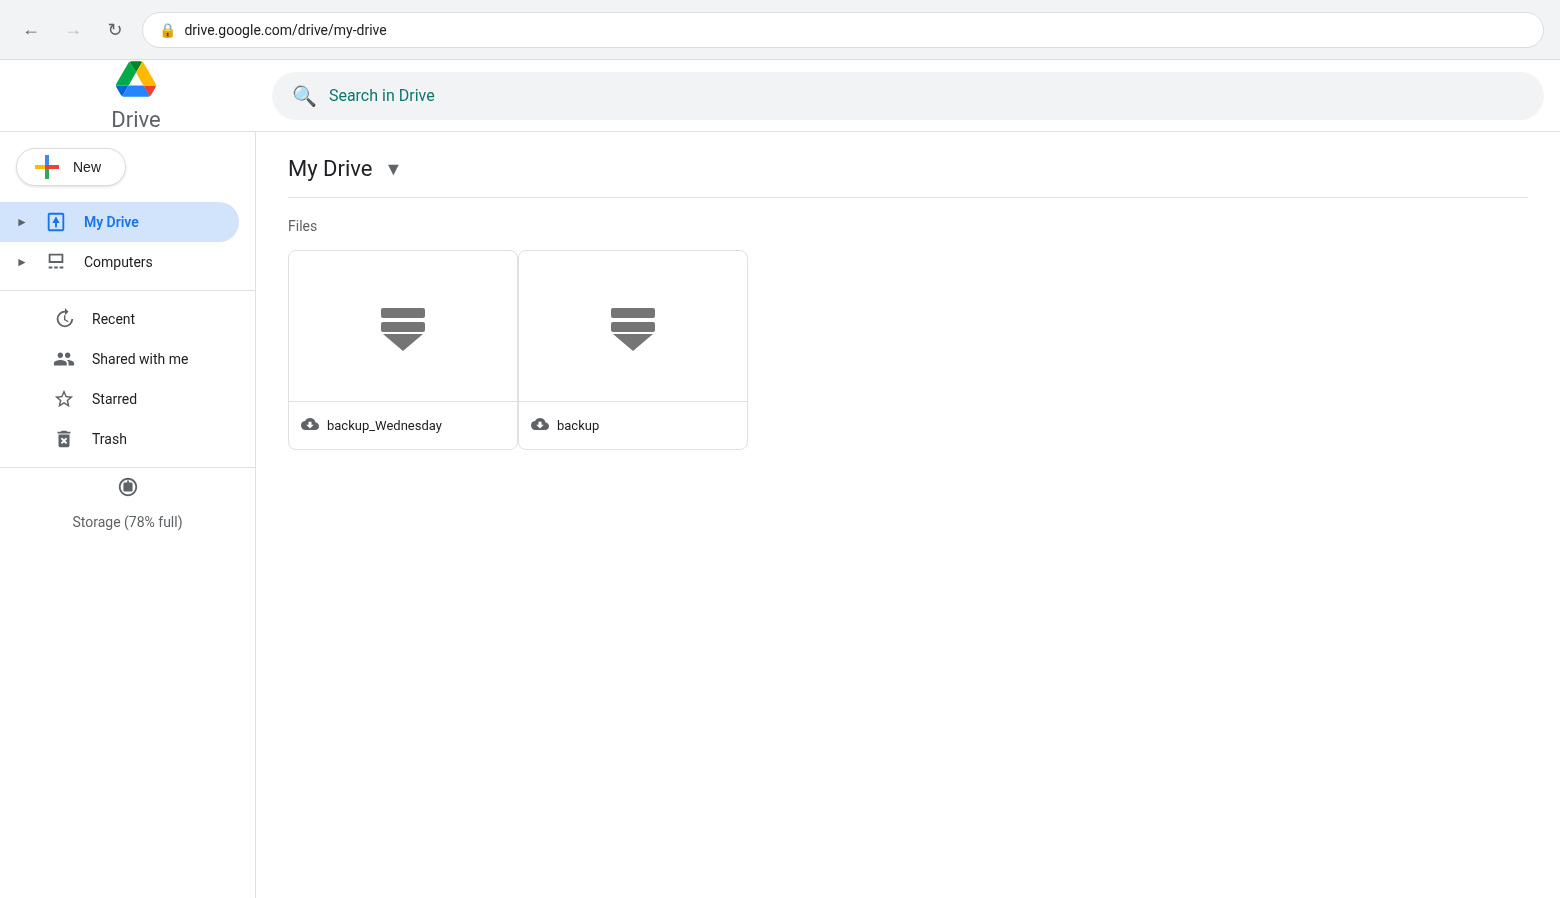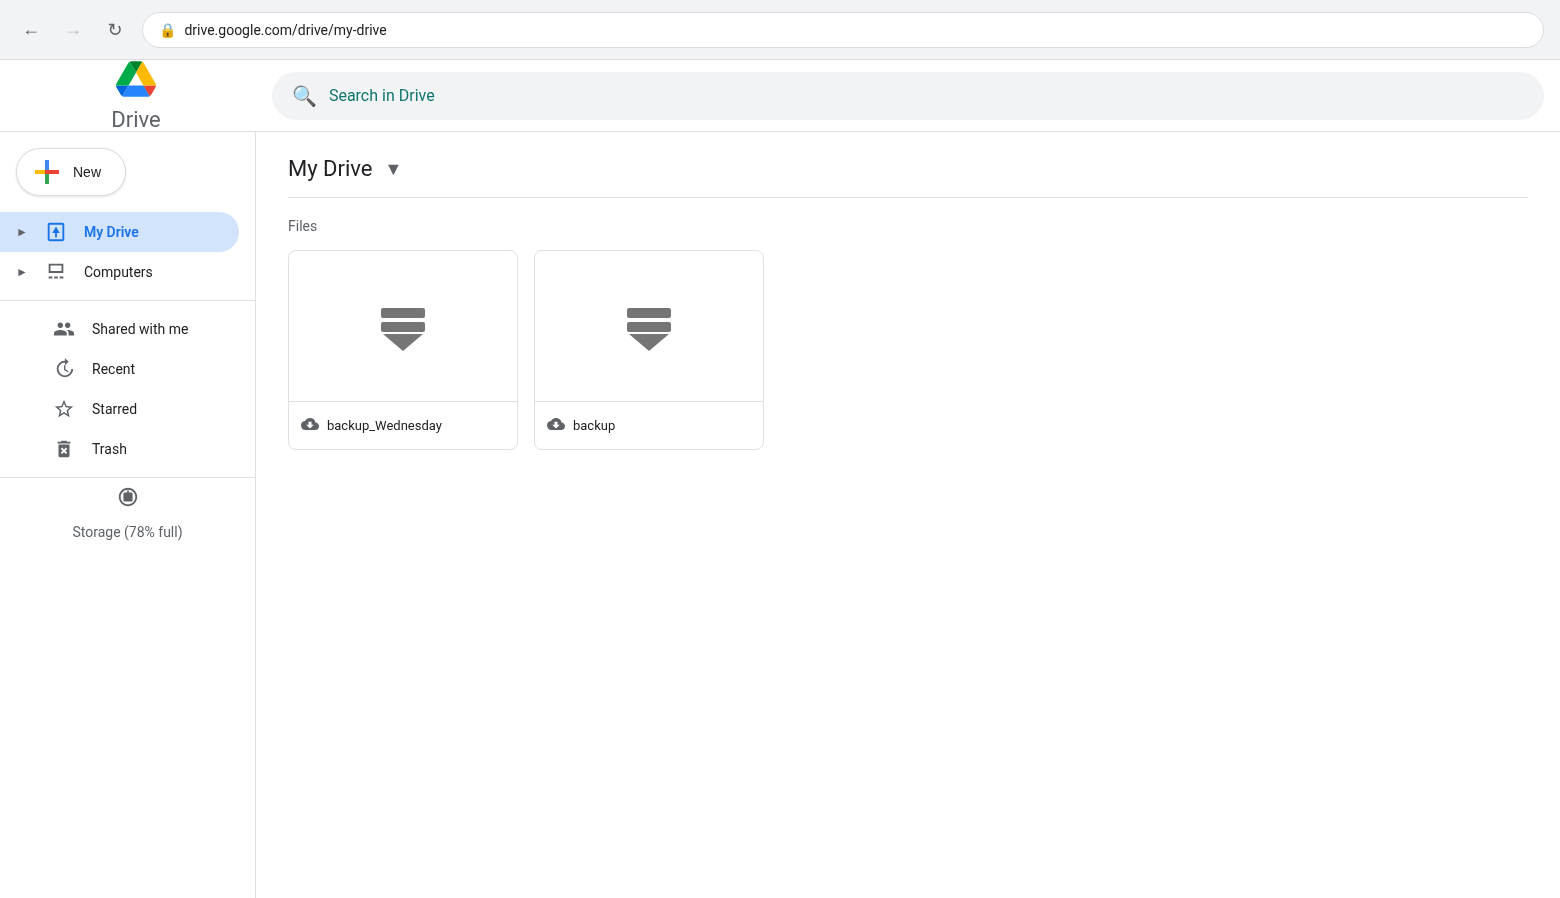--- a/index.html
+++ b/index.html
@@ -96,21 +96,21 @@
     
     .sidebar {
       width: 256px;
       padding: 8px 0;
       flex-shrink: 0;
       overflow-y: auto;
       border-right: 1px solid #e0e0e0;
     }
     .new-btn {
       margin: 8px 16px 16px 16px;
-      height: 48px;
+      height: 38px;
       background: #fff;
       border: 1px solid #dadce0;
       border-radius: 28px;
       display: flex;
       align-items: center;
       gap: 12px;
       padding: 0 24px 0 16px;
       cursor: pointer;
       font-size: 14px;
       font-weight: 500;
@@ -195,21 +195,21 @@
       font-size: 18px;
       cursor: pointer;
     }
     .files-section-label {
       font-size: 14px;
       color: #5f6368;
       padding: 20px 0 16px 0;
     }
     .files-grid {
       display: flex;
-      gap: 16px;
+      gap: 0;
       flex-wrap: wrap;
     }
     .file-card {
       width: 230px;
       height: 200px;
       border: 1px solid #e0e0e0;
       border-radius: 8px;
       background: #fff;
       display: flex;
       flex-direction: column;
@@ -318,34 +318,34 @@
           </svg>
         </span>
         <span>Computers</span>
       </div>
 
       <hr class="sidebar-divider">
 
       <div class="sidebar-item">
         <span class="item-icon" style="margin-left:36px">
           <svg width="22" height="22" viewBox="0 0 24 24" fill="#5f6368">
-            <path d="M16 11c1.66 0 2.99-1.34 2.99-3S17.66 5 16 5c-1.66 0-3 1.34-3 3s1.34 3 3 3zm-8 0c1.66 0 2.99-1.34 2.99-3S9.66 5 8 5C6.34 5 5 6.34 5 8s1.34 3 3 3zm0 2c-2.33 0-7 1.17-7 3.5V19h14v-2.5c0-2.33-4.67-3.5-7-3.5zm8 0c-.29 0-.62.02-.97.05 1.16.84 1.97 1.97 1.97 3.45V19h6v-2.5c0-2.33-4.67-3.5-7-3.5z"></path>
-          </svg>
-        </span>
-        <span>Shared with me</span>
+            <path d="M13 3a9 9 0 1 0 9 9h-2a7 7 0 1 1-7-7V8l4-4-4-4v3z"></path>
+            <path d="M12 8v5l4.28 2.54.72-1.21-3.5-2.08V8z"></path>
+          </svg>
+        </span>
+        <span>Recent</span>
       </div>
 
       <div class="sidebar-item">
         <span class="item-icon" style="margin-left:36px">
           <svg width="22" height="22" viewBox="0 0 24 24" fill="#5f6368">
-            <path d="M13 3a9 9 0 1 0 9 9h-2a7 7 0 1 1-7-7V8l4-4-4-4v3z"></path>
-            <path d="M12 8v5l4.28 2.54.72-1.21-3.5-2.08V8z"></path>
-          </svg>
-        </span>
-        <span>Recent</span>
+            <path d="M16 11c1.66 0 2.99-1.34 2.99-3S17.66 5 16 5c-1.66 0-3 1.34-3 3s1.34 3 3 3zm-8 0c1.66 0 2.99-1.34 2.99-3S9.66 5 8 5C6.34 5 5 6.34 5 8s1.34 3 3 3zm0 2c-2.33 0-7 1.17-7 3.5V19h14v-2.5c0-2.33-4.67-3.5-7-3.5zm8 0c-.29 0-.62.02-.97.05 1.16.84 1.97 1.97 1.97 3.45V19h6v-2.5c0-2.33-4.67-3.5-7-3.5z"></path>
+          </svg>
+        </span>
+        <span>Shared with me</span>
       </div>
 
       <div class="sidebar-item">
         <span class="item-icon" style="margin-left:36px">
           <svg width="22" height="22" viewBox="0 0 24 24" fill="#5f6368">
             <path d="M22 9.24l-7.19-.62L12 2 9.19 8.63 2 9.24l5.46 4.73L5.82 21 12 17.27 18.18 21l-1.63-7.03L22 9.24zM12 15.4l-3.76 2.27 1-4.28-3.32-2.88 4.38-.38L12 6.1l1.71 4.04 4.38.38-3.32 2.88 1 4.28L12 15.4z"></path>
           </svg>
         </span>
         <span>Starred</span>
       </div>

